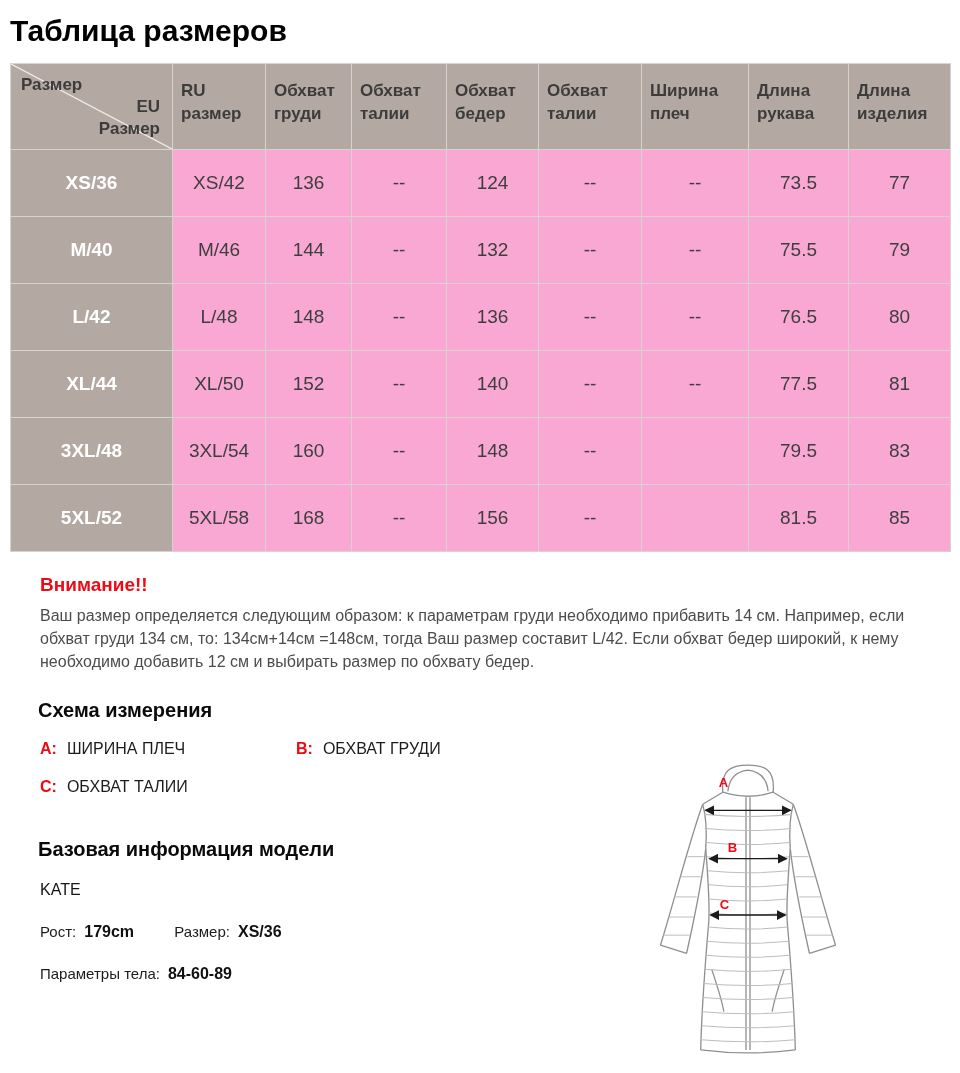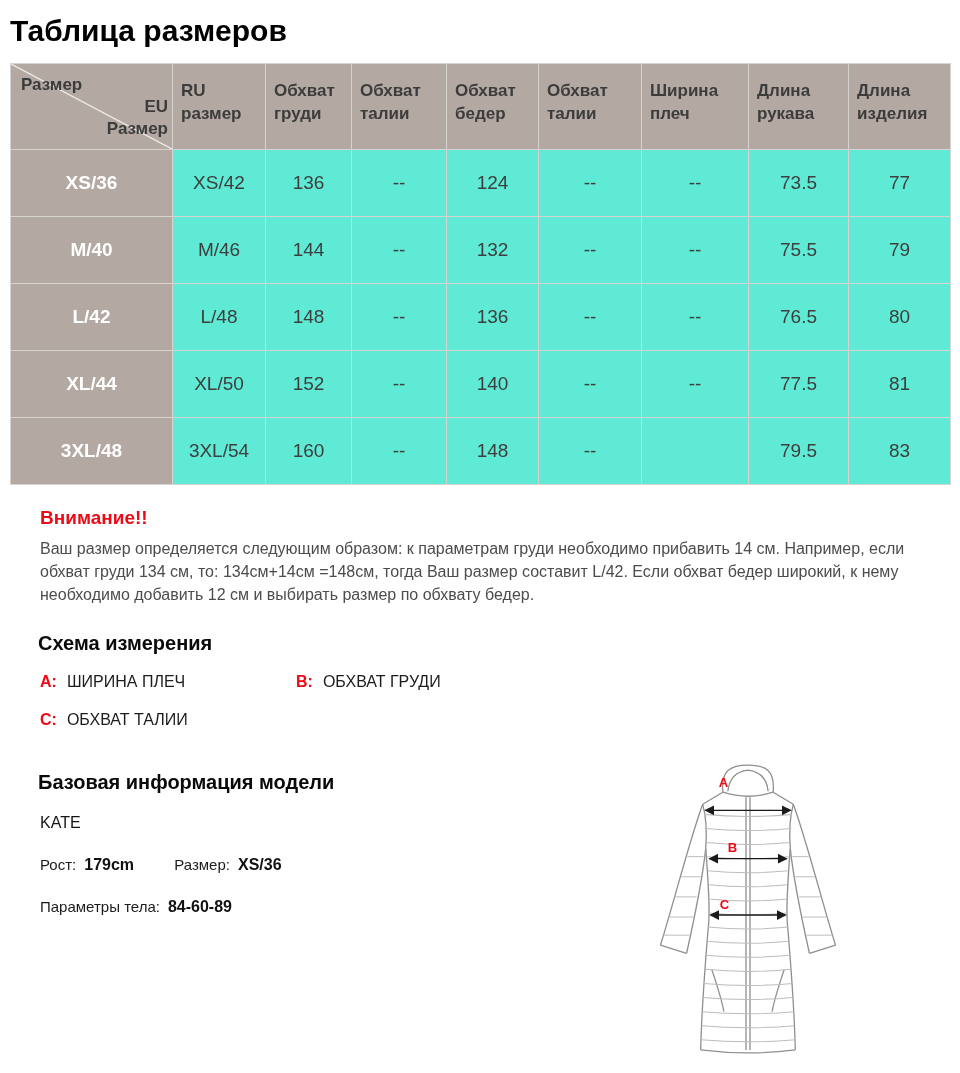--- a/index.html
+++ b/index.html
@@ -14,24 +14,24 @@
   table.size-table { border-collapse:collapse; table-layout:fixed; width:940px; margin-left:10px; }
   .size-table th, .size-table td { border:1px solid #d6d3d0; }
   .size-table thead th {
     background:#b3a8a2; color:#3c3c3c; font-size:17px; font-weight:700;
     text-align:left; vertical-align:middle; padding:4px 4px 12px 8px;
     height:86px; line-height:1.35;
   }
   .size-table thead th.corner { padding:4px; position:relative; }
   .corner svg.diag { position:absolute; left:0; top:0; width:100%; height:100%; }
   .corner-top { position:absolute; top:10px; left:10px; font-weight:700; }
-  .corner-bottom { position:absolute; bottom:9px; right:4px; font-weight:700; text-align:right; white-space:pre-line; line-height:1.3; }
+  .corner-bottom { position:absolute; bottom:9px; right:12px; font-weight:700; text-align:right; white-space:pre-line; line-height:1.3; }
   .size-table tbody tr { height:67px; }
   .size-table tbody th.size-cell { background:#b3a8a2; color:#ffffff; font-size:19px; font-weight:700; text-align:center; }
-  .size-table tbody td { font-size:19px; color:#3e3e3e; text-align:center; font-weight:400; background:#5eead4; }
+  .size-table tbody td { font-size:19px; color:#3e3e3e; text-align:center; font-weight:400; background:#f9a8d4; }
 
   
   .attention-title { margin:22px 0 8px 40px; font-size:19px; font-weight:700; color:#ed0a16; }
   .attention-body  { margin:0 38px 0 40px; max-width:888px; font-size:16px; line-height:23px; color:#4c4c4c; }
 
   
   .section-title { margin:26px 0 0 38px; font-size:20px; font-weight:700; color:#0a0a0a; }
   .legend { margin:18px 0 0 40px; display:grid; grid-template-columns:256px 320px; row-gap:20px; font-size:16px; color:#1c1c1c; }
   .legend .item { display:flex; align-items:center; gap:10px; }
   .legend .key { color:#ed0a16; font-weight:700; }
@@ -132,20 +132,31 @@
     <tr>
       <th class="size-cell">3XL/48</th>
       <td>3XL/54</td>
       <td>160</td>
       <td>--</td>
       <td>148</td>
       <td>--</td>
       <td></td>
       <td>79.5</td>
       <td>83</td>
+    </tr>
+    <tr>
+      <th class="size-cell">5XL/52</th>
+      <td>5XL/58</td>
+      <td>168</td>
+      <td>--</td>
+      <td>156</td>
+      <td>--</td>
+      <td></td>
+      <td>81.5</td>
+      <td>85</td>
     </tr>
   </tbody>
 </table>
 
 <div class="attention-title">Внимание!!</div>
 <p class="attention-body">Ваш размер определяется следующим образом: к параметрам груди необходимо прибавить 14 см. Например, если обхват груди 134 см, то: 134см+14см =148см, тогда Ваш размер составит L/42. Если обхват бедер широкий, к нему необходимо добавить 12 см и выбирать размер по обхвату бедер.</p>
 
 <div class="section-title">Схема измерения</div>
 <div class="legend">
   <div class="item">

